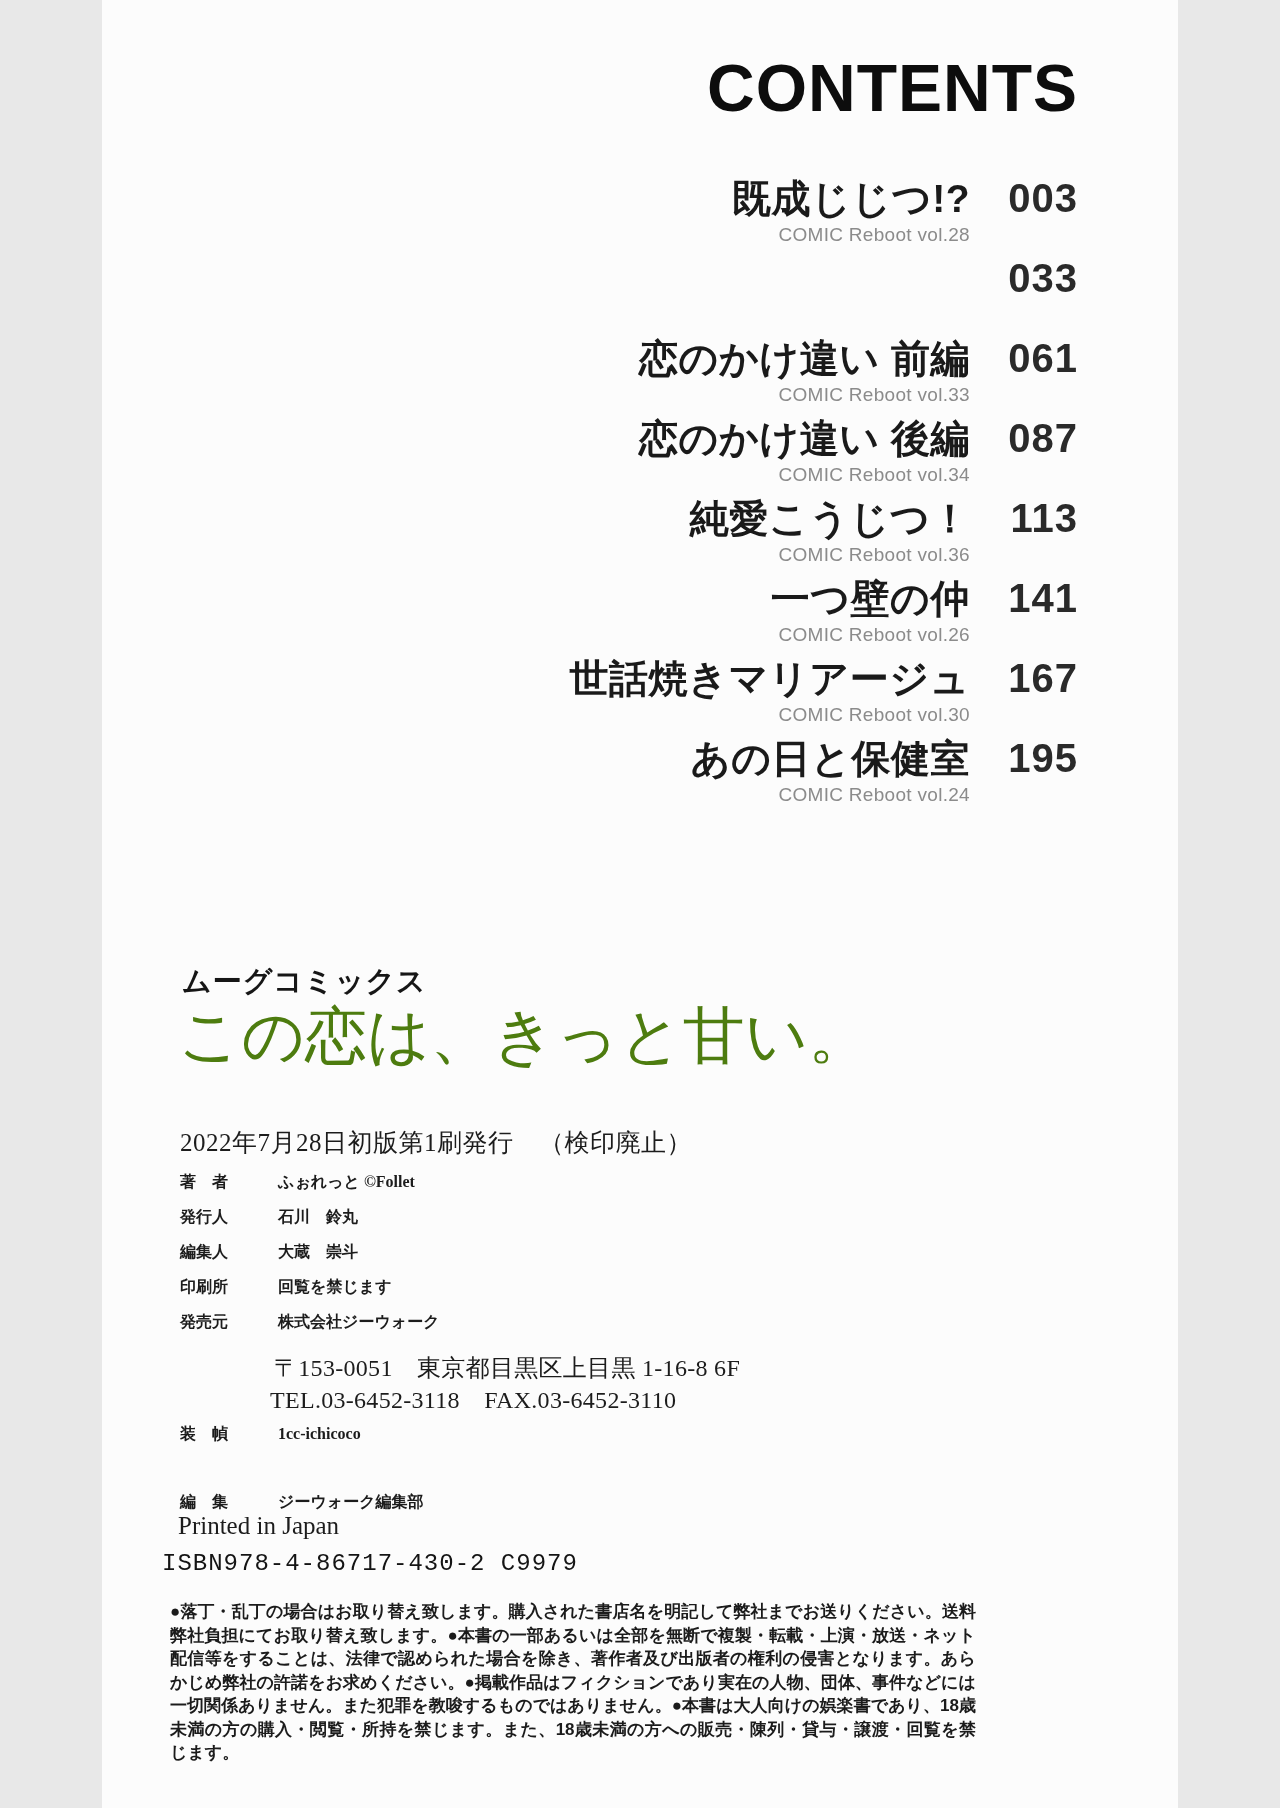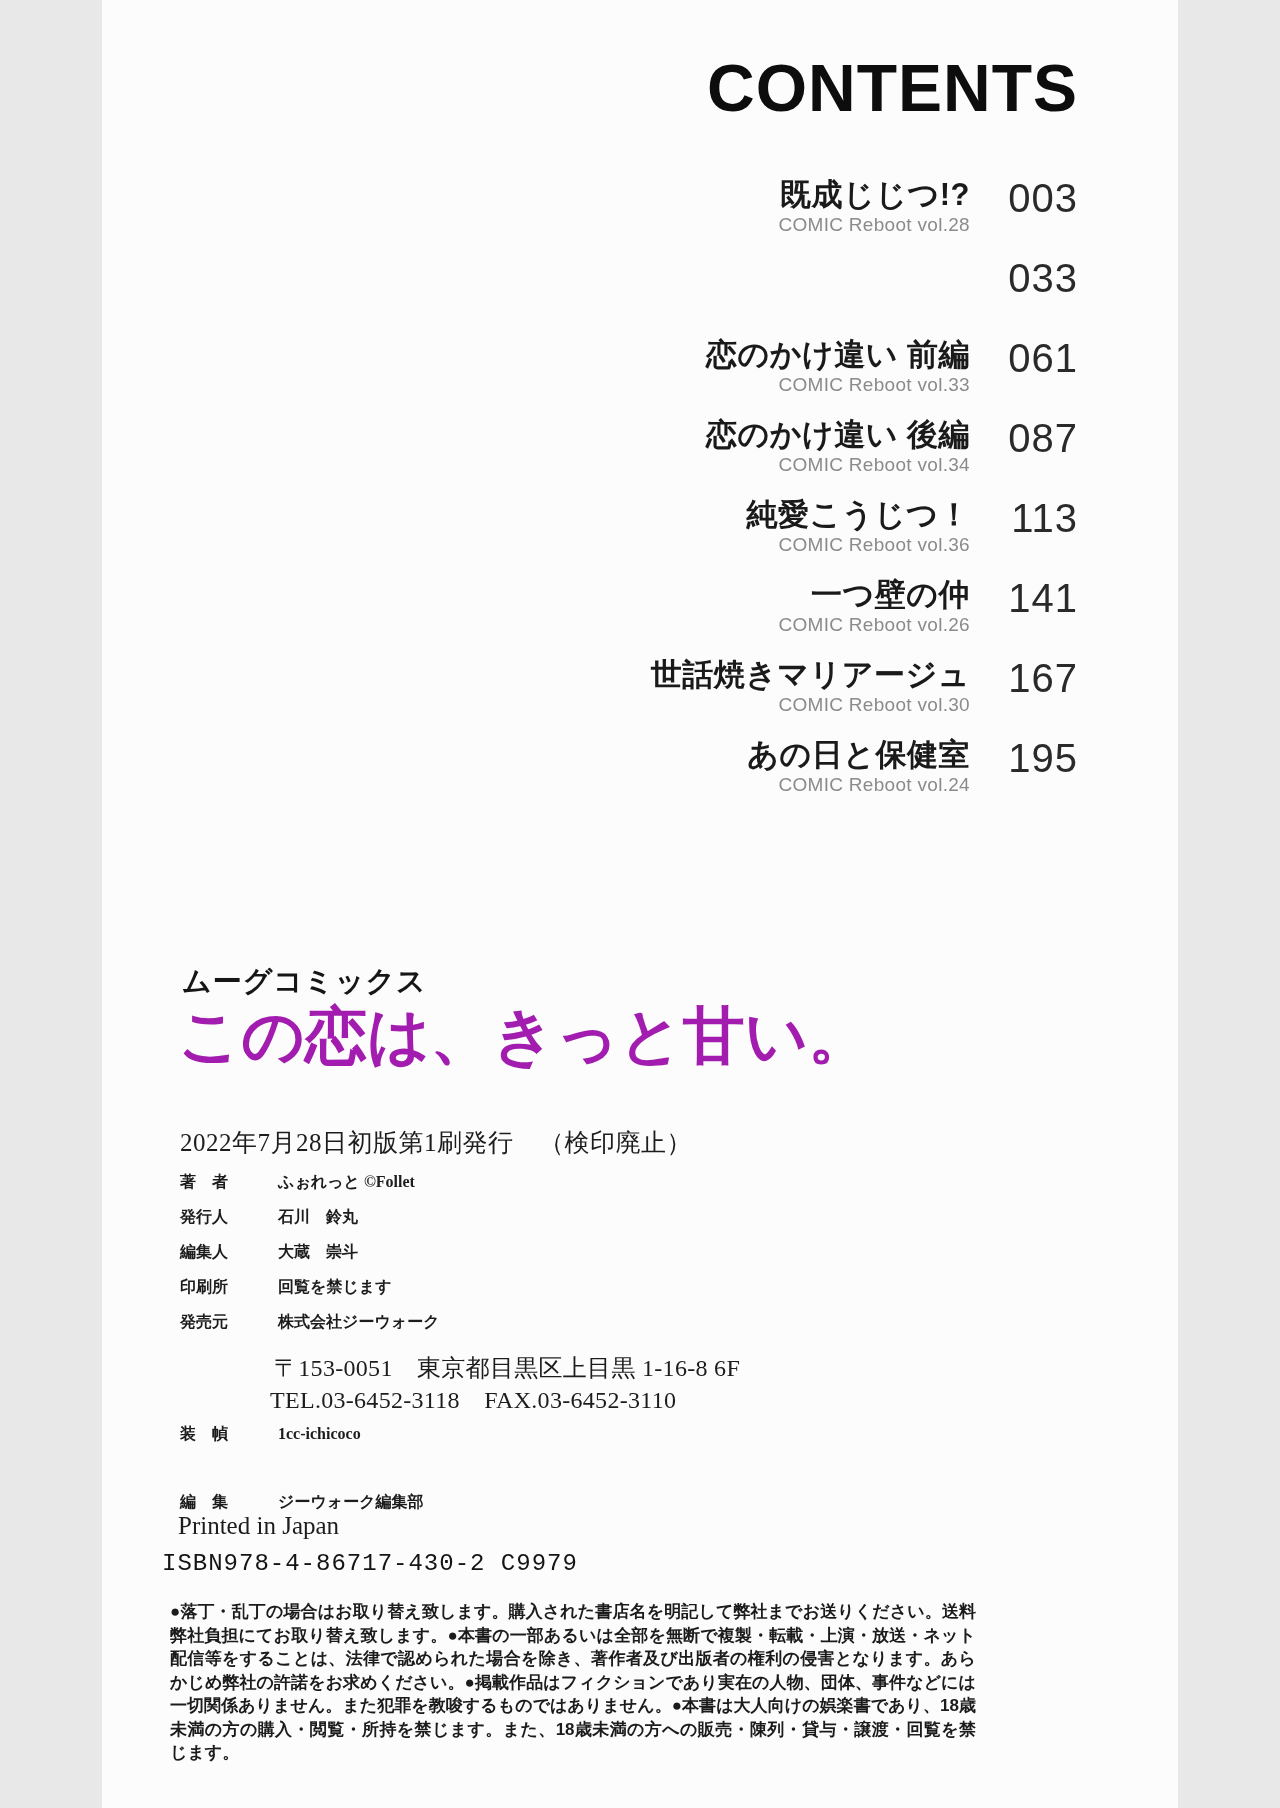--- a/index.html
+++ b/index.html
@@ -19,40 +19,40 @@
     color:#0d0d0d;line-height:1.1;
   }
   
   .toc-entry{
     position:absolute;right:100px;
     display:flex;align-items:flex-start;justify-content:flex-end;
     text-align:right;white-space:nowrap;
   }
   .toc-text{display:flex;flex-direction:column;align-items:flex-end;}
   .toc-title{
-    font-size:31px;font-weight:bold;color:#1a1a1a;line-height:1.2;
+    font-size:39px;font-weight:bold;color:#1a1a1a;line-height:1.2;
     letter-spacing:0.5px;
   }
   .toc-source{
     font-size:19px;color:#8b8b8b;line-height:1.2;margin-top:1px;
     letter-spacing:0.3px;
   }
   .toc-page{
     width:108px;flex:0 0 108px;text-align:right;
-    font-size:40px;font-weight:400;color:#2a2a2a;line-height:1.0;
+    font-size:40px;font-weight:700;color:#2a2a2a;line-height:1.0;
     padding-top:2px;letter-spacing:1px;
   }
   
   .imprint-label{
     position:absolute;left:80px;top:962px;
     font-size:29px;font-weight:bold;color:#161616;letter-spacing:1px;
   }
   .book-title{
     position:absolute;left:76px;top:1000px;
-    font-size:62px;font-weight:700;color:#a21caf;letter-spacing:0px;
+    font-size:62px;font-weight:400;color:#4d7c0f;letter-spacing:0px;
     line-height:1.15;
   }
   .serif{font-family:"Liberation Serif","DejaVu Serif",serif;}
   .edition-line{
     position:absolute;left:78px;top:1126px;
     font-size:25px;color:#1c1c1c;letter-spacing:0.5px;
   }
   .credit-row{
     position:absolute;left:78px;
     font-size:16px;color:#1c1c1c;white-space:nowrap;font-weight:bold;

